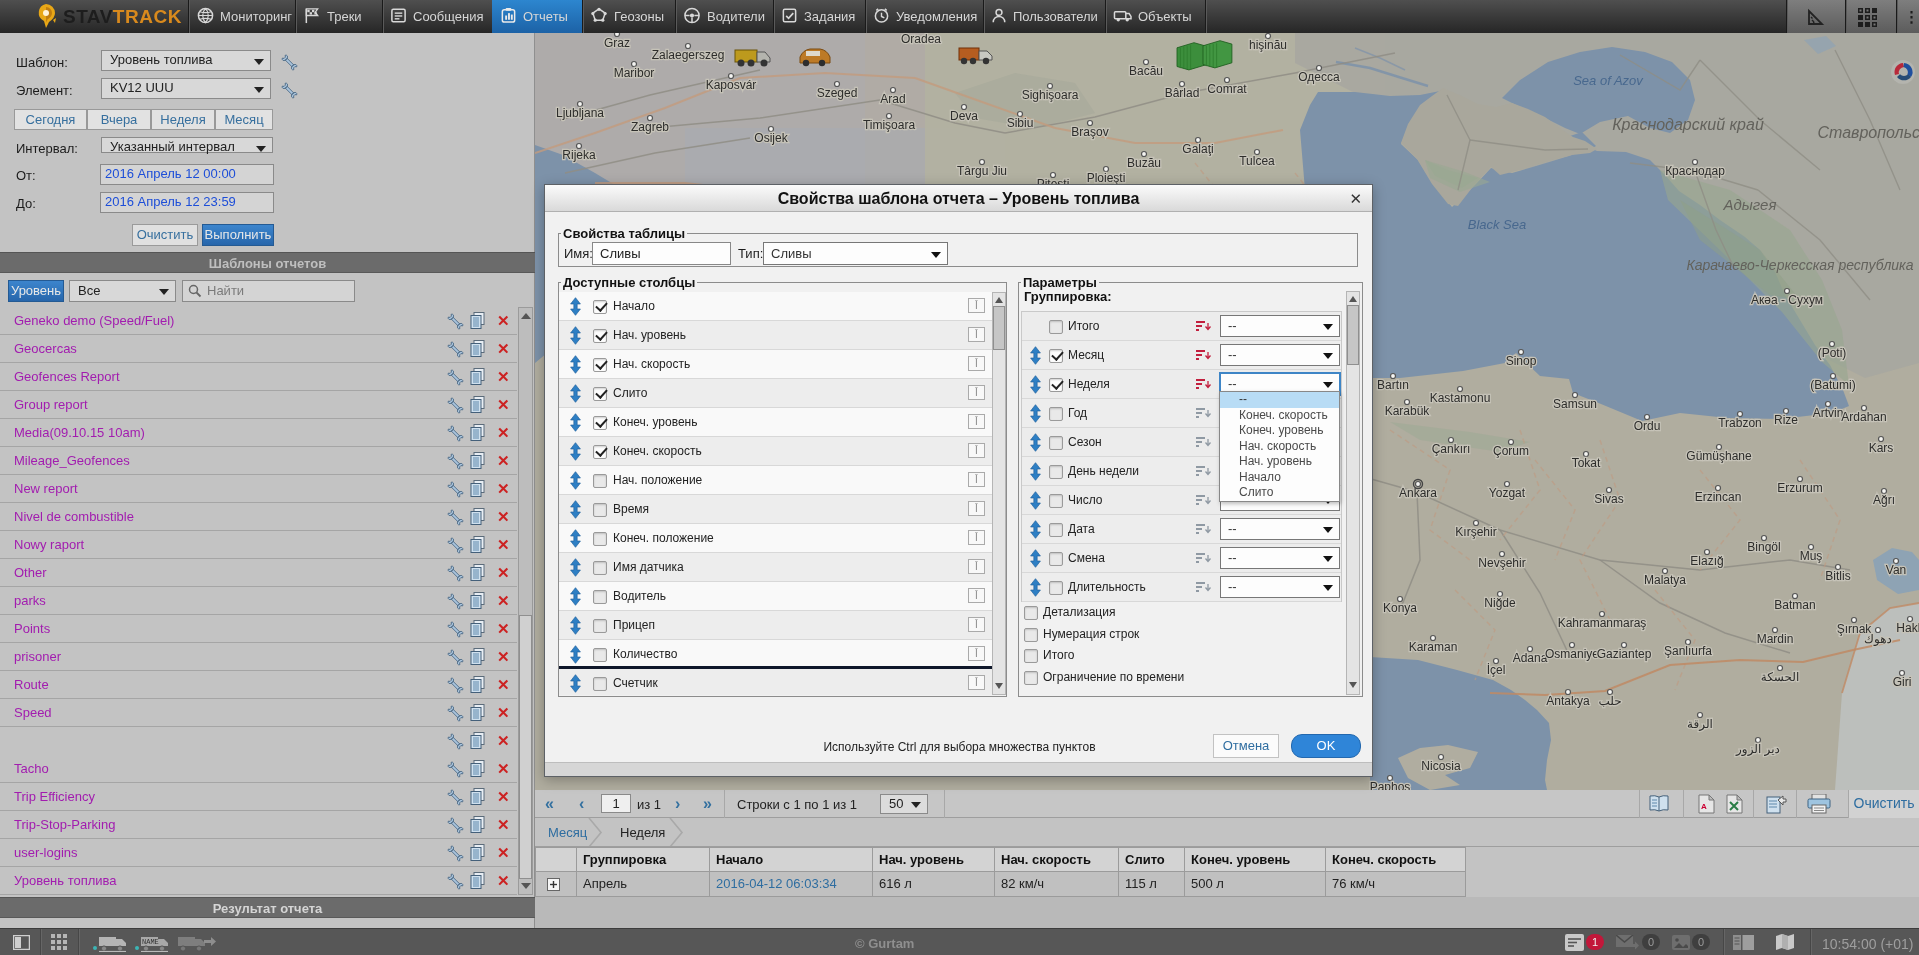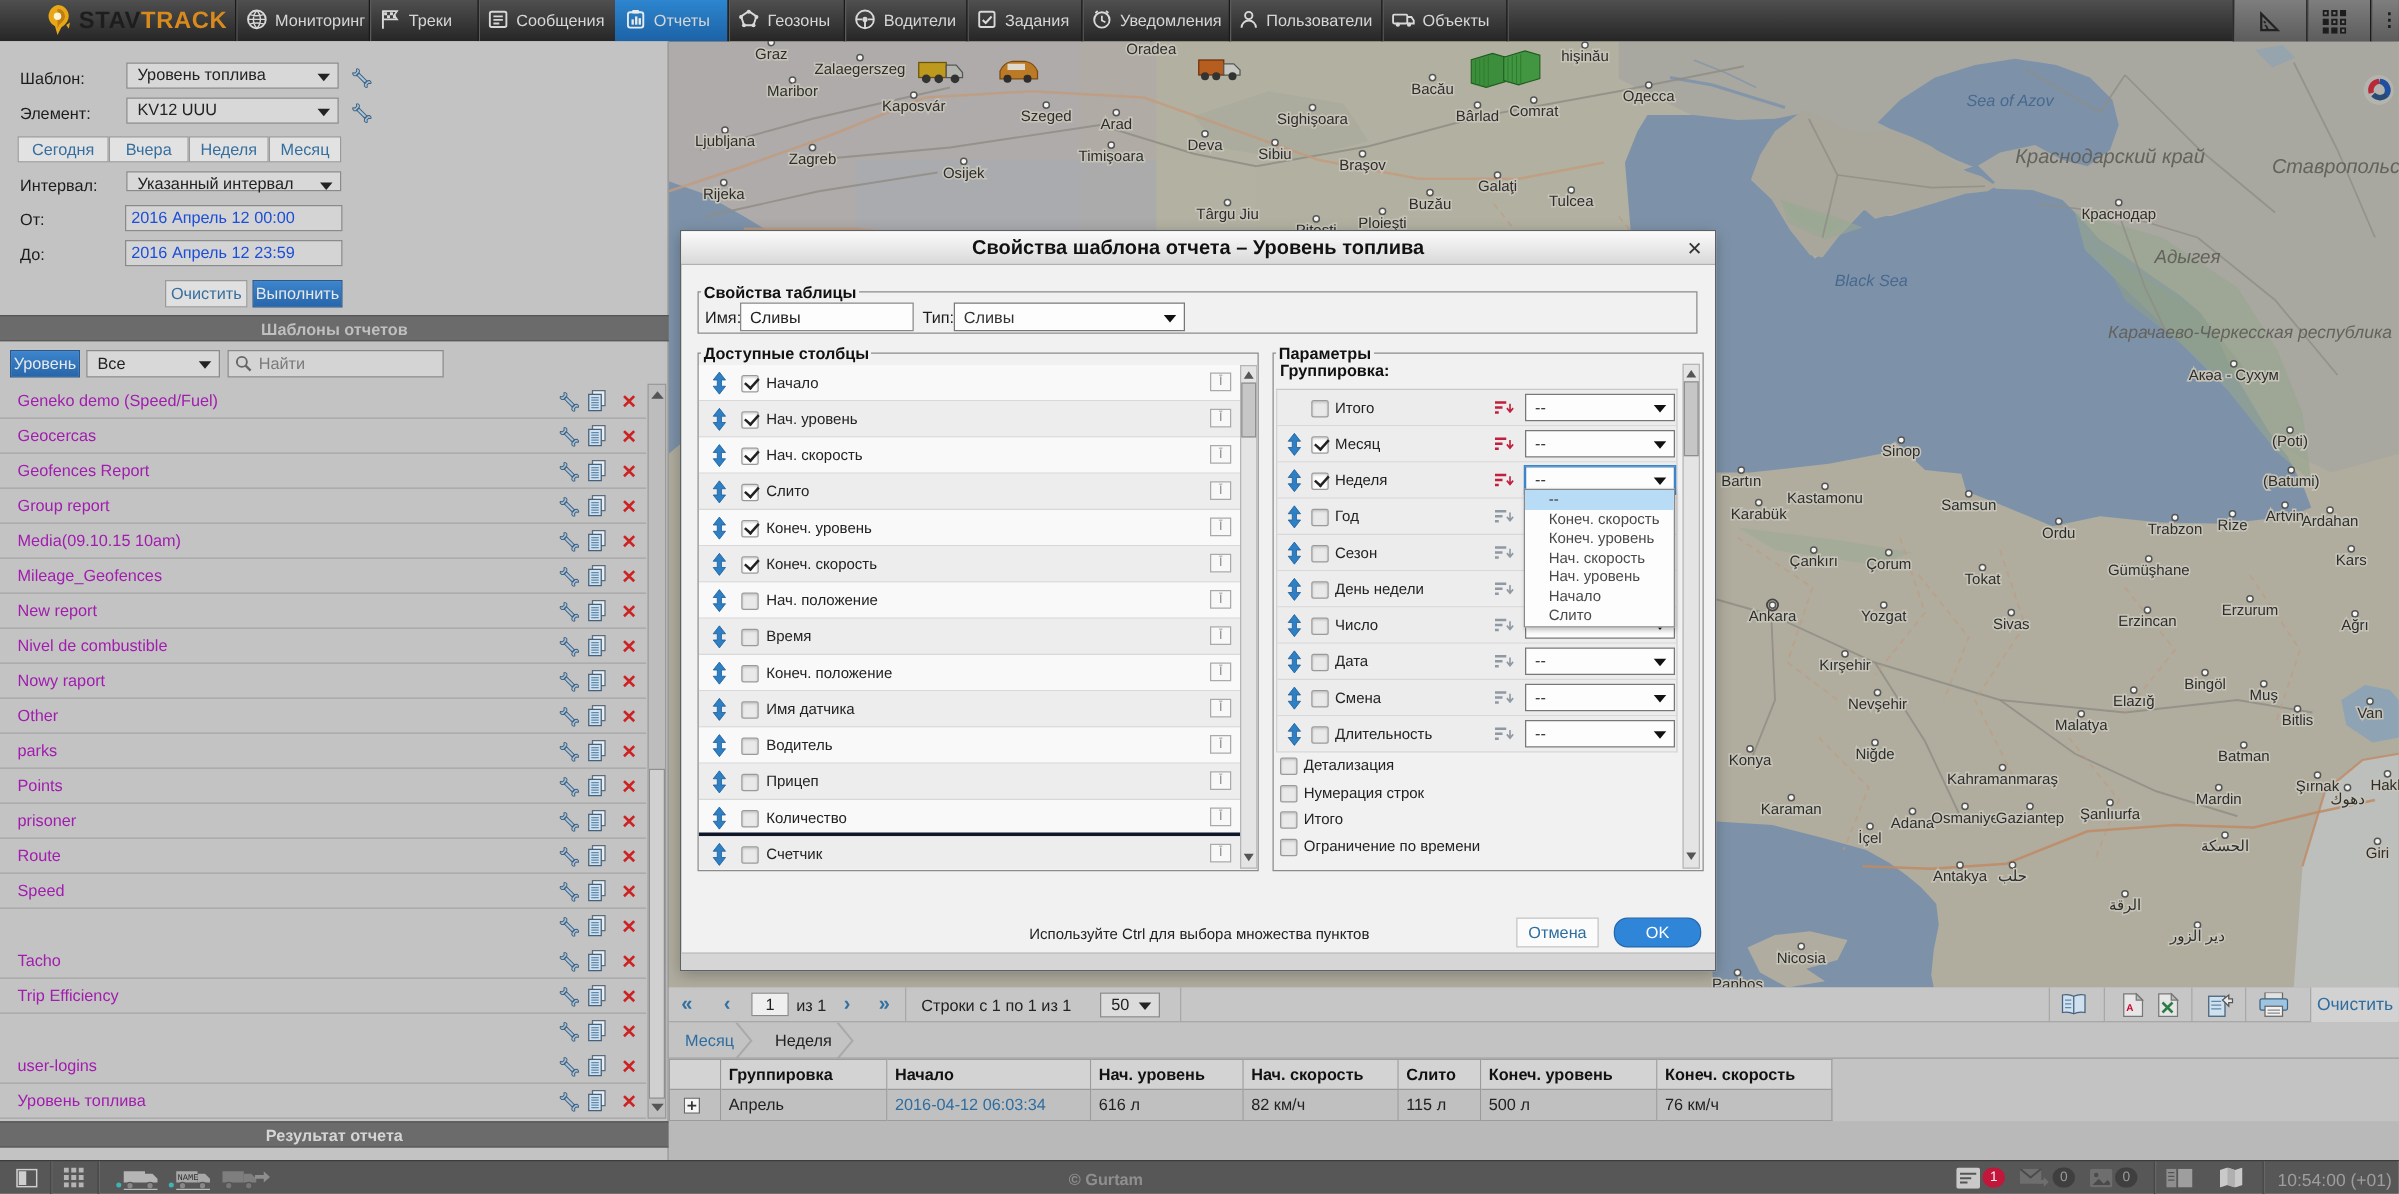--- a/index.html
+++ b/index.html
@@ -828,20 +828,23 @@
       <rect x="3" y="4.5" width="10" height="13" fill="#cfe0ee" stroke="#44607a"></rect>
       <g stroke="#5f88ab">
         <line x1="5" y1="7" x2="11" y2="7"></line>
         <line x1="5" y1="9" x2="11" y2="9"></line>
         <line x1="5" y1="11" x2="11" y2="11"></line>
         <line x1="5" y1="13" x2="11" y2="13"></line>
         <line x1="5" y1="15" x2="11" y2="15"></line>
       </g>
     </svg>
     <div class="xico" style="left:497px;top:755px;position:absolute;">✕</div>
+    <div class="lrow" style="top:778px;">
+      <span class="nm">Trip-Stop-Parking</span>
+    </div>
     <svg class="svgico" style="left:446px;top:783px" width="19" height="19" viewBox="-1 -3 26 26">
       <g transform="rotate(45 12 10)">
         <path d="M6 8.2 L4 5.8 Q1.2 5.4 0.8 7.2 L2.8 8.8 2.8 11.2 0.8 12.8 Q1.2 14.6 4 14.2 L6 11.8 Z M18 8.2 L20 5.8 Q22.8 5.4 23.2 7.2 L21.2 8.8 21.2 11.2 23.2 12.8 Q22.8 14.6 20 14.2 L18 11.8 Z M5.5 8.3 H18.5 V11.7 H5.5 Z" fill="#a9c4dd" stroke="#44637f" stroke-width="1.1"></path>
       </g>
     </svg>
     <svg class="svgico" style="left:468px;top:782px" width="19" height="19" viewBox="0 0 19 19">
       <rect x="6" y="1.5" width="10" height="12" fill="#e8eef4" stroke="#5b6b7a"></rect>
       <rect x="3" y="4.5" width="10" height="13" fill="#cfe0ee" stroke="#44607a"></rect>
       <g stroke="#5f88ab">
         <line x1="5" y1="7" x2="11" y2="7"></line>

